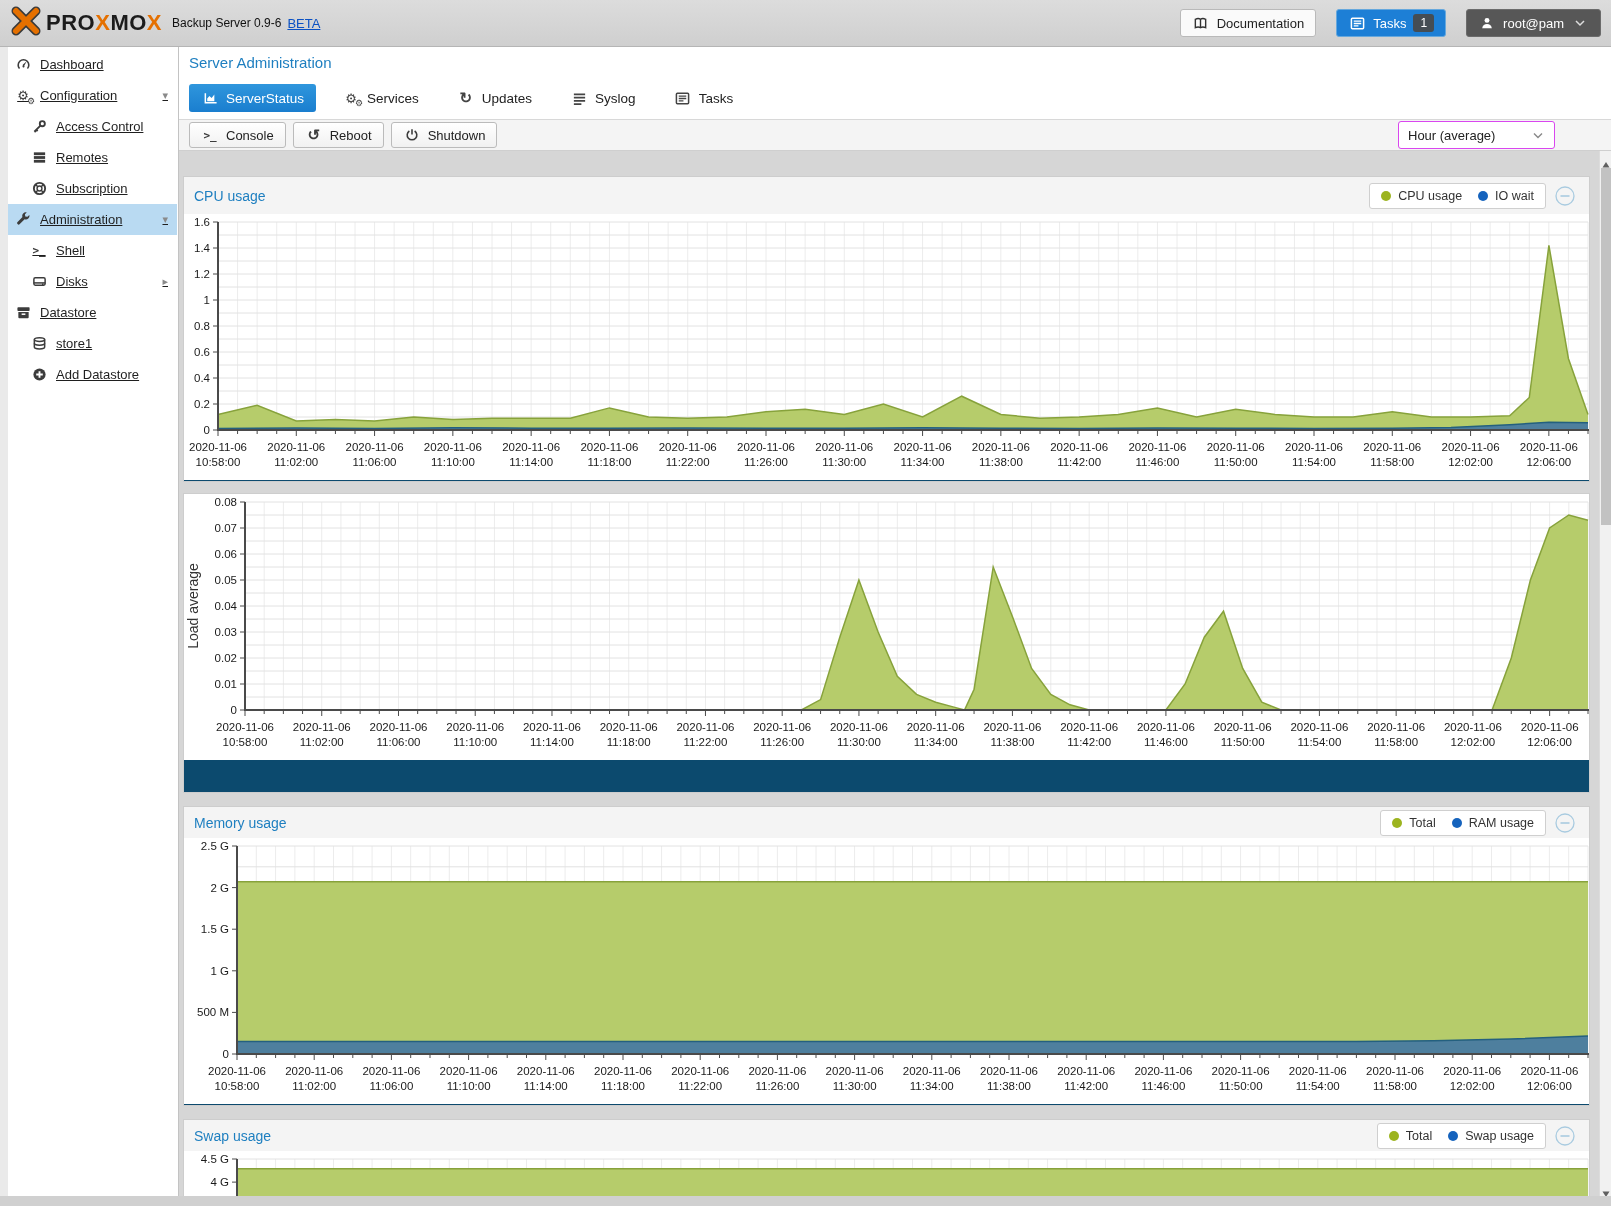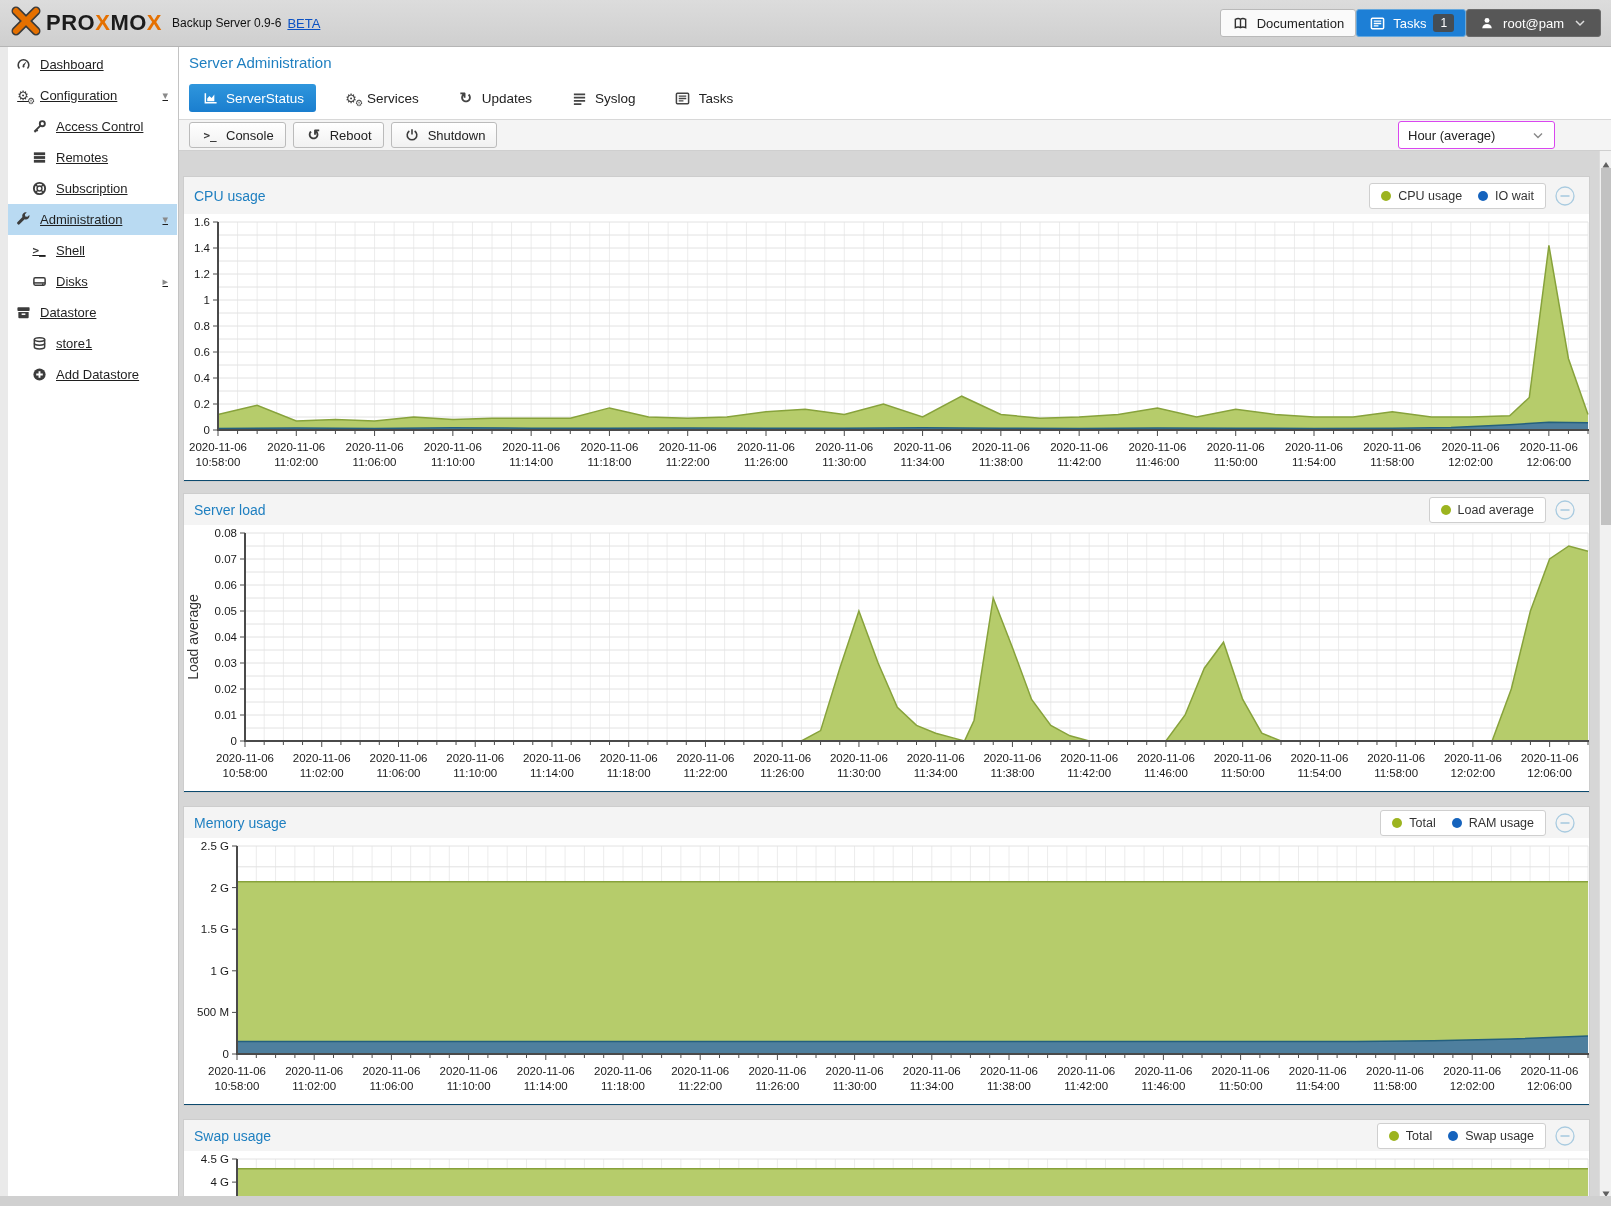--- a/index.html
+++ b/index.html
@@ -10,21 +10,21 @@
   #topbar { position:absolute; left:0; top:0; width:1611px; height:47px;
     background:linear-gradient(#dcdcdc,#cfcfcf); border-bottom:1px solid #b5b5b5;
     display:flex; align-items:center; padding:0 10px; z-index:30; }
   .logo-wrap { display:flex; align-items:center; gap:4px; }
   .brand { font-weight:bold; font-size:22px; color:#1c1c1c; letter-spacing:.5px; }
   .brand .ox { color:#e57000; }
   .prod { font-size:12px; color:#111; margin-left:10px; }
   .beta { font-size:13px; color:#0b51c3; text-decoration:underline; margin-left:6px; cursor:pointer; }
   #topbar .spacer { flex:1; }
   .hbtn { height:28px; border-radius:3px; display:flex; align-items:center; gap:7px;
-    padding:0 11px; font-size:13px; margin-left:0; cursor:pointer; }
+    padding:0 11px; font-size:13px; margin-left:20px; cursor:pointer; }
   .hbtn.doc { background:#fafafa; border:1px solid #b9b9b9; color:#222; }
   .hbtn.tasks { background:#1d7fd6; border:1px solid #66a8dd; color:#fff; }
   .hbtn.tasks .badge { background:#454d54; color:#fff; border-radius:3px; padding:0 7px;
     font-size:12px; height:18px; line-height:18px; }
   .hbtn.user { background:#575757; border:1px solid #6b6b6b; color:#fff; }
 
   
   #sidebar { position:absolute; left:0; top:47px; width:179px; height:1149px;
     background:#fff; border-right:1px solid #c3c3c3; }
   #sidebar .edge { position:absolute; left:0; top:0; width:8px; height:100%; background:#eaeaea; }
@@ -546,33 +546,20 @@
           <text x="1208.2857142857142" y="237" text-anchor="middle" font-size="11.5" fill="#1a1a1a">2020-11-06</text>
           <text x="1208.2857142857142" y="252" text-anchor="middle" font-size="11.5" fill="#1a1a1a">11:58:00</text>
           <text x="1286.5714285714284" y="237" text-anchor="middle" font-size="11.5" fill="#1a1a1a">2020-11-06</text>
           <text x="1286.5714285714284" y="252" text-anchor="middle" font-size="11.5" fill="#1a1a1a">12:02:00</text>
           <text x="1364.857142857143" y="237" text-anchor="middle" font-size="11.5" fill="#1a1a1a">2020-11-06</text>
           <text x="1364.857142857143" y="252" text-anchor="middle" font-size="11.5" fill="#1a1a1a">12:06:00</text>
         </svg></div>
   </section>
 
   <section class="panel pn" style="top:421px;height:300px;">
-    <div class="phdr">
-      <span class="ptitle">Server load</span>
-      <div class="legend">
-        <span class="li">
-            <i class="dot" style="background: rgb(156, 180, 31);"></i>
-            <span>Load average</span>
-          </span>
-      </div>
-      <span class="collapse"><svg width="20" height="20">
-            <circle cx="10" cy="10" r="9" fill="none" stroke="#a9cbe0" stroke-width="1.3"></circle>
-            <line x1="5.5" y1="10" x2="14.5" y2="10" stroke="#a9cbe0" stroke-width="1.6"></line>
-          </svg></span>
-    </div>
     <div class="chart"><svg width="1405" height="266" viewBox="0 0 1405 266">
           <rect x="0" y="0" width="1405" height="266" fill="#ffffff"></rect>
           <line x1="80.18571428571428" y1="8" x2="80.18571428571428" y2="216" stroke="#ececec"></line>
           <line x1="99.37142857142857" y1="8" x2="99.37142857142857" y2="216" stroke="#ececec"></line>
           <line x1="118.55714285714285" y1="8" x2="118.55714285714285" y2="216" stroke="#ececec"></line>
           <line x1="137.74285714285713" y1="8" x2="137.74285714285713" y2="216" stroke="#ececec"></line>
           <line x1="156.92857142857142" y1="8" x2="156.92857142857142" y2="216" stroke="#ececec"></line>
           <line x1="176.1142857142857" y1="8" x2="176.1142857142857" y2="216" stroke="#ececec"></line>
           <line x1="195.3" y1="8" x2="195.3" y2="216" stroke="#ececec"></line>
           <line x1="214.4857142857143" y1="8" x2="214.4857142857143" y2="216" stroke="#ececec"></line>

